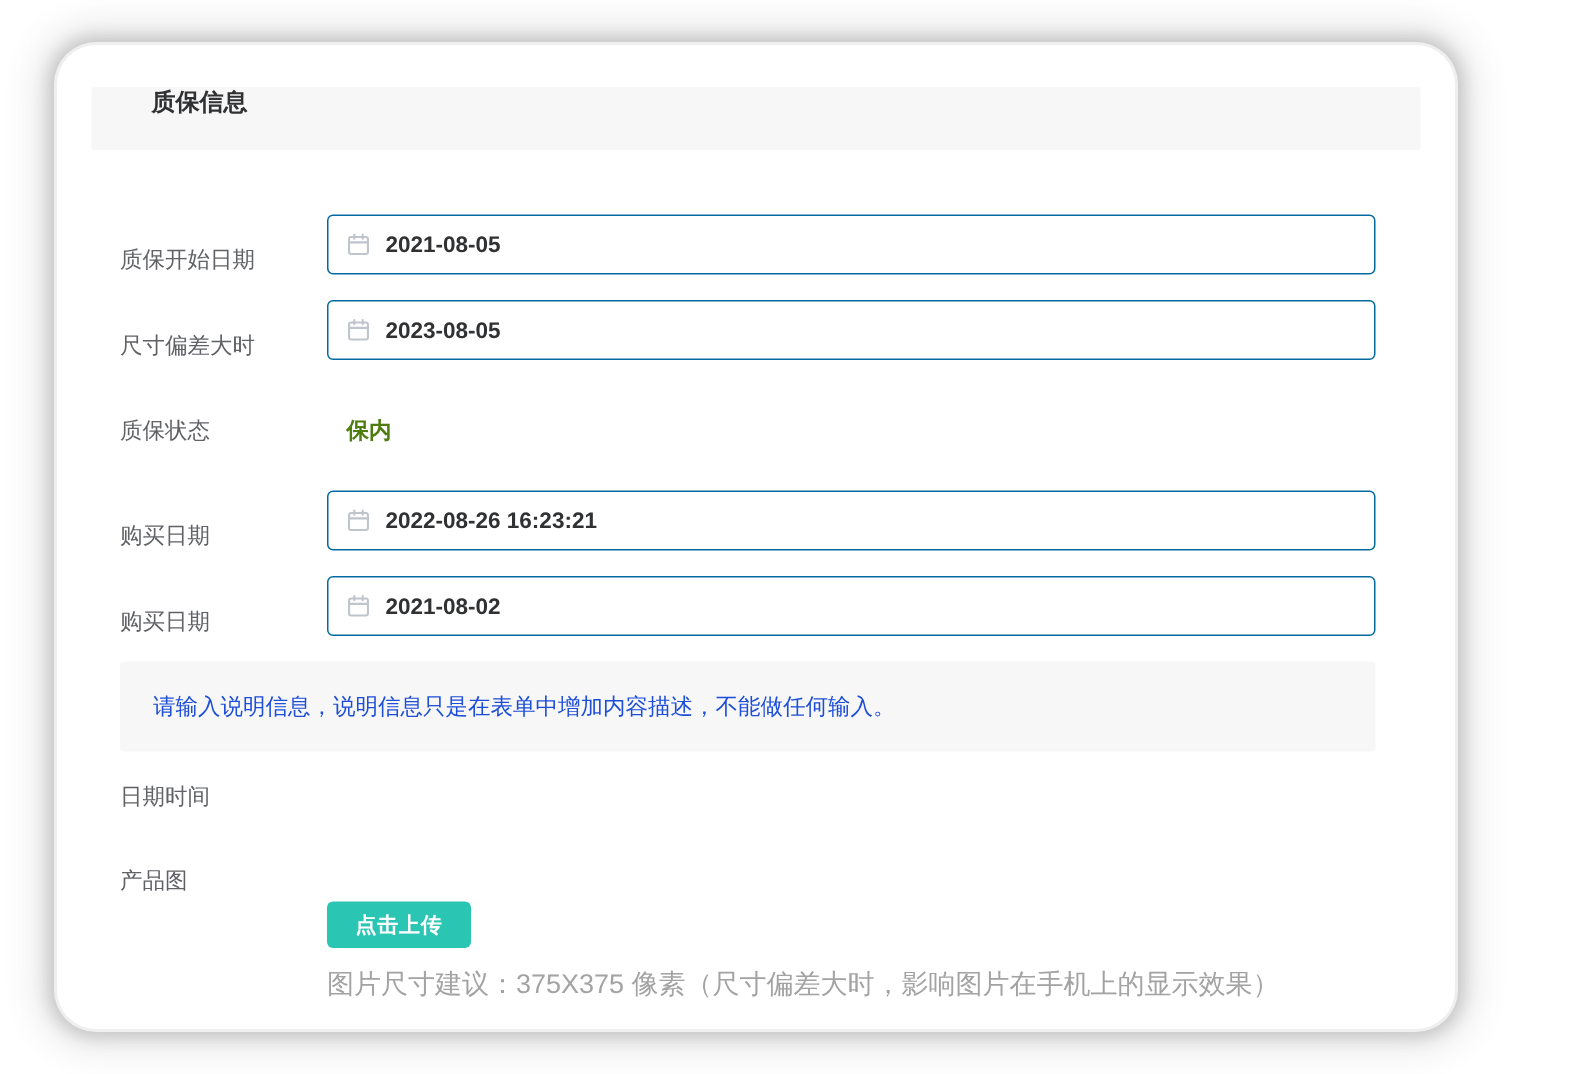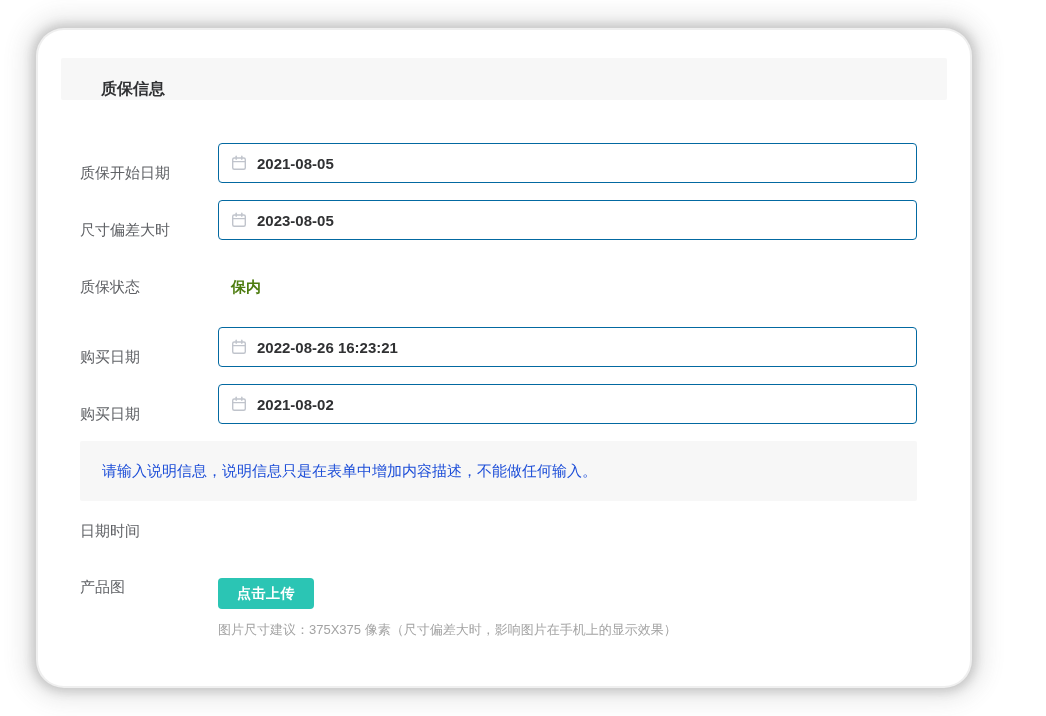--- a/index.html
+++ b/index.html
@@ -16,21 +16,21 @@
     background: #ffffff; border-radius: 26px;
     box-shadow:
       0 0 0 2px #efefef,
       0 0 10px 6px rgba(60,60,60,0.20),
       0 0 22px 14px rgba(90,90,90,0.14);
   }
   .card-inner { padding: 28px 53px 0 23px; }
 
   .section-header {
     height: 42px; background: #f7f7f7; border-radius: 2px;
-    display: flex; align-items: flex-end;
+    display: flex; align-items: flex-start;
     padding-left: 40px; margin-right: -30px;
     font-size: 16px; font-weight: bold; color: #303133;
   }
 
   .form { padding-top: 43px; }
   .row { display: flex; align-items: flex-end; padding-left: 19px; margin-bottom: 17px; }
   .row .label {
     width: 138px; flex: 0 0 138px;
     font-size: 15px; color: #606266;
   }
@@ -62,23 +62,23 @@
   }
 
   .row-upload { align-items: flex-start; margin-bottom: 0; padding-top: 20px; }
   .upload-col { flex: 1; }
   .upload-btn {
     display: inline-flex; align-items: center; justify-content: center;
     height: 31px; padding: 0 19px;
     background: #2bc5b4; color: #ffffff;
     border: none; border-radius: 4px; cursor: pointer;
     font-family: "Liberation Sans", "DejaVu Sans", sans-serif;
-    font-size: 14px; font-weight: bold; letter-spacing: 0.5px;
+    font-size: 14px; font-weight: bold; letter-spacing: 0.5px; margin-top: 23px;
   }
-  .upload-hint { margin-top: 12px; font-size: 13px; color: #a3a3a3; }
+  .upload-hint { margin-top: 12px; font-size: 18px; color: #a3a3a3; }
 </style>
 </head>
 <body>
 
 <div class="stage">
   <div class="card">
     <div class="card-inner">
 
       <div class="section-header">
         <span>质保信息</span>

